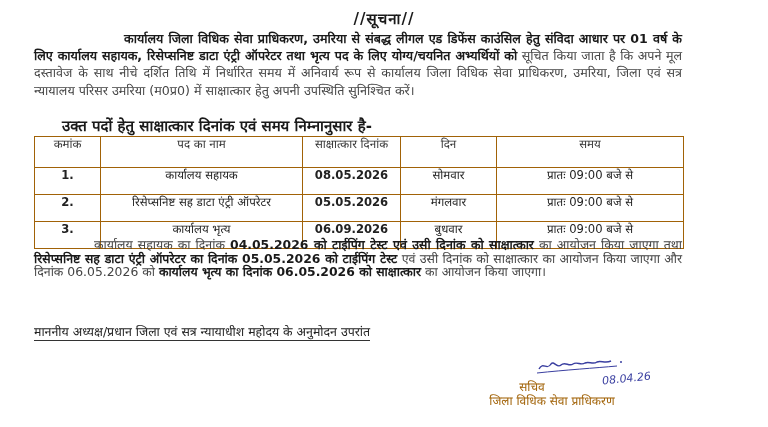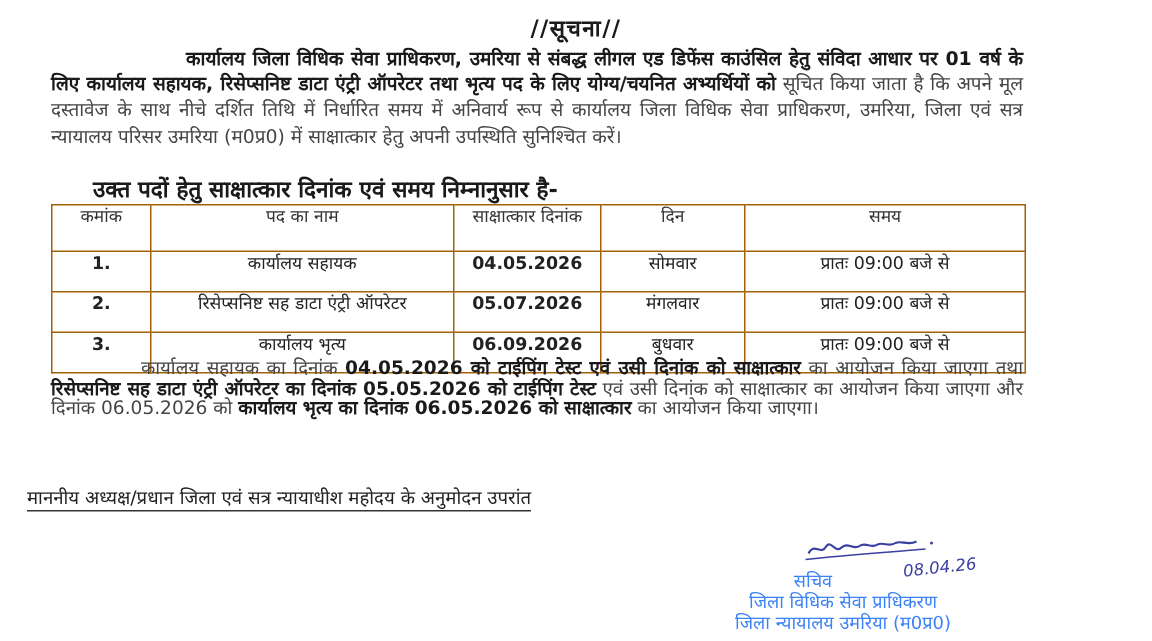--- a/index.html
+++ b/index.html
@@ -36,33 +36,33 @@
   table.sched td.num, table.sched td.date { font-weight: bold; }
   .c1 { width: 66px; } .c2 { width: 202px; } .c3 { width: 98px; } .c4 { width: 96px; } .c5 { width: 187px; }
   .p2 { top: 238px; line-height: 13.6px; font-size: 12.4px; }
   .p2 .indent { display: inline-block; width: 60px; }
   .note {
     position: absolute; left: 34px; top: 303px; font-size: 12.8px; font-weight: bold;
     border-bottom: 1px solid #333; padding-bottom: 0;
   }
   .note .kd { font-family: "DejaVu Serif", serif; }
   .approval {
-    position: absolute; left: 18px; top: 323px; font-size: 12.4px;
+    position: absolute; left: 34px; top: 323px; font-size: 12.4px;
     border-bottom: 1px solid #333; color: #222;
   }
   .signature {
     position: absolute; left: 535px; top: 355px; width: 90px; height: 20px;
   }
   .sig-date {
     position: absolute; left: 602px; top: 372px; font-size: 11px; color: #3a3fa0;
     font-style: italic; transform: rotate(-6deg);
   }
   .signer {
-    position: absolute; top: 380px; left: 462px; width: 200px; text-align: center;
-    font-size: 12px; line-height: 14px; color: #3b82f6;
+    position: absolute; top: 380px; left: 452px; width: 200px; text-align: center;
+    font-size: 12px; line-height: 14px; color: #a16207;
   }
   .signer .l1 { padding-right: 40px; }
 </style>
 </head>
 <body>
 
 <div class="page">
 
   <div class="title">//सूचना//</div>
 
@@ -87,28 +87,28 @@
         <th>पद का नाम</th>
         <th>साक्षात्कार दिनांक</th>
         <th>दिन</th>
         <th>समय</th>
       </tr>
     </thead>
     <tbody>
       <tr>
         <td class="num">1.</td>
         <td>कार्यालय सहायक</td>
-        <td class="date">04.05.2026</td>
+        <td class="date">08.05.2026</td>
         <td>सोमवार</td>
         <td>प्रातः 09:00 बजे से</td>
       </tr>
       <tr>
         <td class="num">2.</td>
         <td>रिसेप्सनिष्ट सह डाटा एंट्री ऑपरेटर</td>
-        <td class="date">05.07.2026</td>
+        <td class="date">05.05.2026</td>
         <td>मंगलवार</td>
         <td>प्रातः 09:00 बजे से</td>
       </tr>
       <tr>
         <td class="num">3.</td>
         <td>कार्यालय भृत्य</td>
         <td class="date">06.09.2026</td>
         <td>बुधवार</td>
         <td>प्रातः 09:00 बजे से</td>
       </tr>
@@ -131,16 +131,15 @@
   <svg class="signature" viewBox="0 0 90 20">
     <path d="M4 14 C8 6, 12 16, 16 9 C19 5, 22 14, 26 10 C30 6, 34 12, 38 9 C42 6, 46 11, 50 8 C54 6, 58 10, 62 7 C66 5, 70 9, 76 6" fill="none" stroke="#3a3fa0" stroke-width="1.4"></path>
     <path d="M2 18 C30 15, 60 13, 82 11" fill="none" stroke="#3a3fa0" stroke-width="1"></path>
     <circle cx="86" cy="7" r="1" fill="#3a3fa0"></circle>
   </svg>
   <div class="sig-date">08.04.26</div>
 
   <div class="signer">
     <div class="l1">सचिव</div>
     <div>जिला विधिक सेवा प्राधिकरण</div>
-    <div>जिला न्यायालय उमरिया (म0प्र0)</div>
   </div>
 
 </div>
 
 </body></html>

